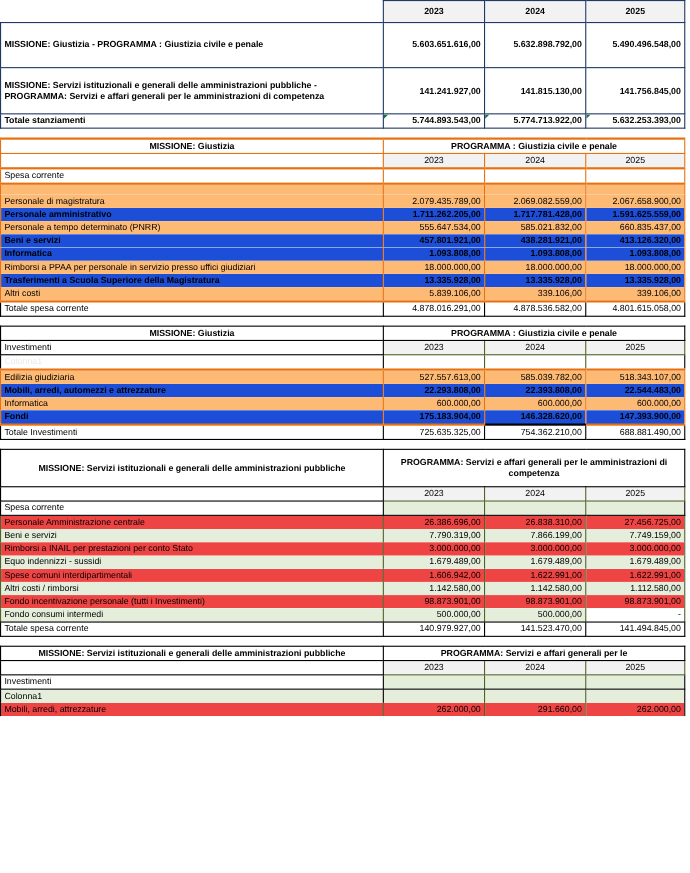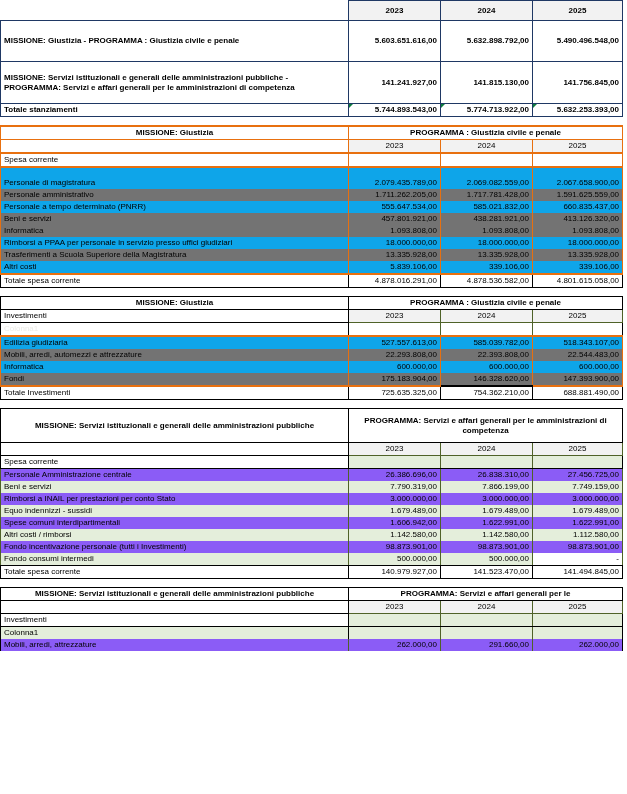--- a/index.html
+++ b/index.html
@@ -29,27 +29,27 @@
   .yrhdr{background:#f2f2f2;text-align:center;font-size:8px;}
 
   
   .t1 td{border:1px solid #1f3864;}
   .t1 .noborder{border:none;}
 
   
   .or td{border-left:1px solid #e8700f;border-right:1px solid #e8700f;}
   .orTop{border-top:2px solid #e8700f !important;}
   .orBot{border-bottom:2px solid #e8700f !important;}
-  .fillOrange{background:#0ea5e9;}
-  .fillOrangeL{background:#737373;}
+  .fillOrange{background:#fdba74;}
+  .fillOrangeL{background:#1d4ed8;font-weight:bold;}
   .bd-all{border:1px solid #000 !important;}
 
   
   .gr td{border-left:1px solid #4f6228;border-right:1px solid #4f6228;}
-  .fillGreen{background:#8b5cf6;}
+  .fillGreen{background:#ef4444;}
   .fillGreenL{background:#e4eedb;}
 
   .faint{color:#ecebe6;}
   .spacer td{border:none !important;background:#fff;height:6px;padding:0;}
 
   .cmt{position:relative;}
   .cmt::after{
     content:"";position:absolute;top:0;left:0;
     border-top:4px solid #0c7a3e;border-right:4px solid transparent;
   }

